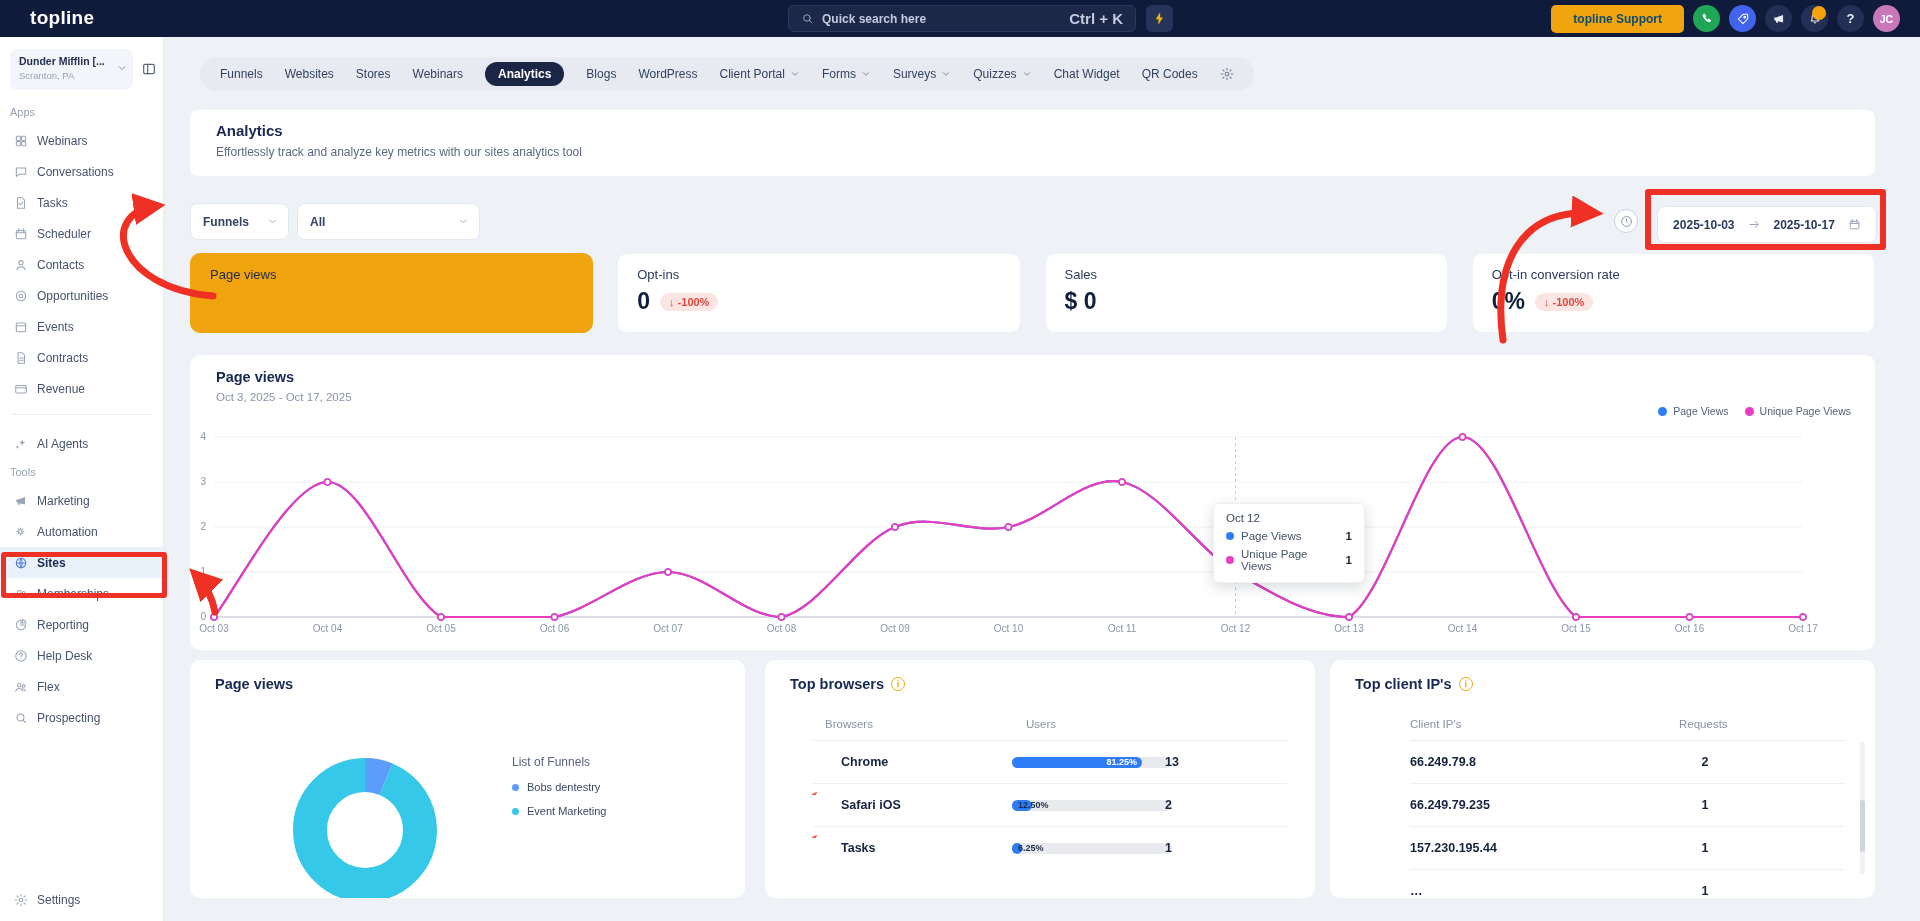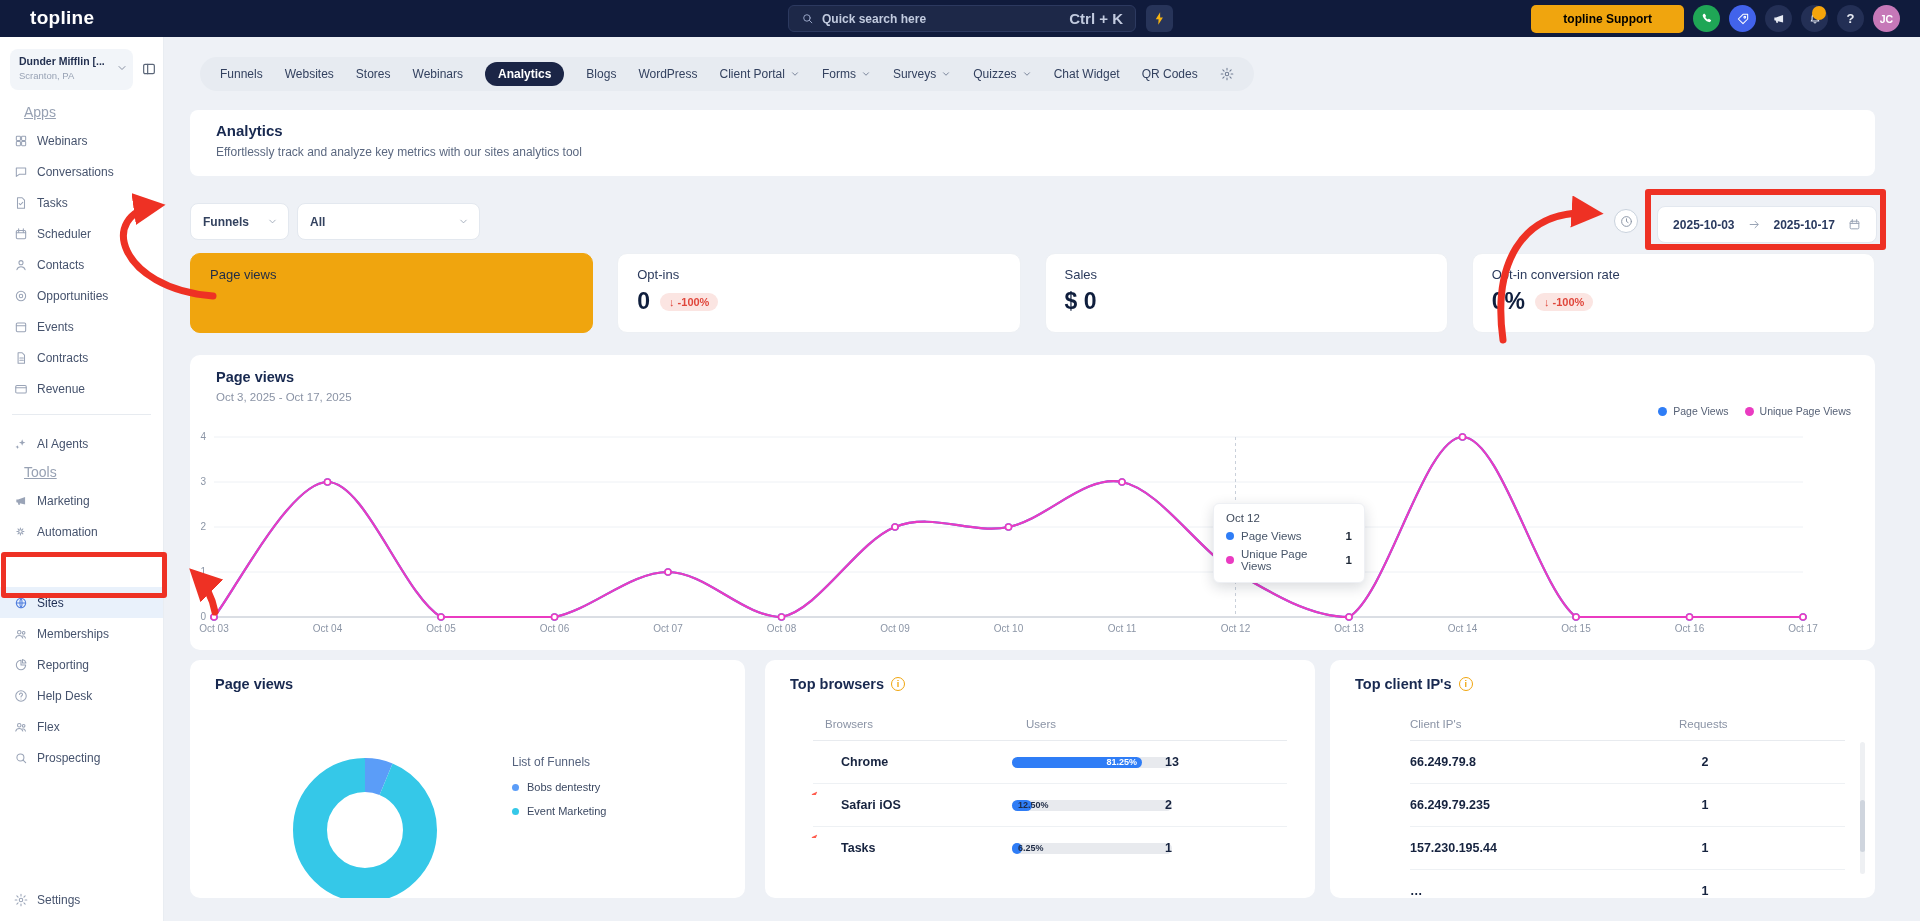--- a/index.html
+++ b/index.html
@@ -14,42 +14,42 @@
   
   .topbar { position:absolute; left:0; top:0; width:1920px; height:37px; background:#101b3c; z-index:30; }
   .logo { position:absolute; left:30px; top:7px; color:#fff; font-size:19px; font-weight:800; letter-spacing:.3px; }
   .searchpill { position:absolute; left:788px; top:5px; width:348px; height:27px; background:#1d2848; border:1px solid #2c395f; border-radius:6px; display:flex; align-items:center; padding:0 12px; cursor:text; }
   .sic { width:13px; height:13px; color:#9aa7c7; margin-right:8px; flex:none; }
   .ph { color:#c2cbdf; font-size:12px; font-weight:600; flex:1; }
   .sc { color:#c2cbdf; font-size:15px; font-weight:700; }
   .boltbtn { position:absolute; left:1146px; top:5px; width:27px; height:27px; border-radius:6px; background:#273459; display:flex; align-items:center; justify-content:center; cursor:pointer; }
   .boltbtn span { width:15px; height:15px; color:#f5b312; }
   .top-right { position:absolute; right:20px; top:5px; height:27px; display:flex; align-items:center; gap:9px; }
-  .support { height:28px; padding:0 32px; background:#f0a50e; border-radius:5px; color:#000000; font-size:12px; font-weight:700; display:flex; align-items:center; cursor:pointer; }
+  .support { height:28px; padding:0 22px; background:#f0a50e; border-radius:5px; color:#0c4a6e; font-size:12px; font-weight:700; display:flex; align-items:center; cursor:pointer; }
   .cbtn { width:27px; height:27px; border-radius:50%; display:flex; align-items:center; justify-content:center; color:#e8ecf5; cursor:pointer; position:relative; }
   .cbtn span { width:14px; height:14px; }
   .cbtn.green { background:#1fa656; color:#fff; }
   .cbtn.blue  { background:#4263eb; color:#fff; }
   .cbtn.dark  { background:#232f55; }
   .cbtn.qm { font-size:13px; font-weight:700; }
   .ndot { position:absolute; right:2px; top:1px; width:7px; height:7px; border-radius:50%; background:#f5a40b; }
   .avatar { width:27px; height:27px; border-radius:50%; background:#c678b8; color:#fff; font-size:10.5px; font-weight:700; display:flex; align-items:center; justify-content:center; cursor:pointer; }
 
   
   .sidebar { position:absolute; left:0; top:37px; width:164px; bottom:0; background:#fff; border-right:1px solid #e9edf2; z-index:2; }
   .account { position:absolute; left:10px; top:12px; width:123px; height:41px; background:#f2f5f9; border-radius:8px; padding:6px 20px 6px 9px; cursor:pointer; }
   .acct-name { font-size:10.5px; font-weight:700; color:#233050; white-space:nowrap; overflow:hidden; }
   .acct-loc  { font-size:9.5px; color:#99a3b5; margin-top:3px; white-space:nowrap; }
   .acct-chev { position:absolute; right:5px; top:13px; width:12px; height:12px; color:#7d8699; }
   .collapse-icon { position:absolute; left:141px; top:24px; width:16px; height:16px; color:#5b6678; cursor:pointer; }
   .side-list { position:absolute; left:0; top:62px; right:0; }
-  .sec-label { height:26px; display:flex; align-items:center; padding-left:24px; font-size:14px; color:#97a1b3;text-decoration:underline; }
+  .sec-label { height:26px; display:flex; align-items:center; padding-left:10px; font-size:11px; color:#97a1b3; }
   .s-item { height:31px; display:flex; align-items:center; gap:9px; padding-left:14px; font-size:12px; color:#46536d; cursor:pointer; }
   .s-item .s-ic { width:14px; height:14px; color:#9aa4b7; flex:none; }
-  .s-item.active { background:#e9f1fb; color:#1c2c52; font-weight:400;margin-top:40px; }
+  .s-item.active { background:#e9f1fb; color:#1c2c52; font-weight:700; }
   .s-item.active .s-ic { color:#4f7ddd; }
   .divider { height:1px; background:#e7ebf0; margin:10px 12px 13px; }
   .settings { position:absolute; left:14px; bottom:14px; display:flex; align-items:center; gap:9px; font-size:12px; color:#46536d; cursor:pointer; }
   .settings .s-ic { width:14px; height:14px; color:#9aa4b7; }
 
   
   .navstrip { position:absolute; left:200px; top:57px; height:34px; background:#e7ebf1; border-radius:17px; display:inline-flex; align-items:center; gap:22px; padding:0 20px; z-index:1; }
   .nav-item { font-size:12px; color:#33415f; display:flex; align-items:center; gap:5px; cursor:pointer; white-space:nowrap; }
   .nav-item.nav-active { background:#1b2546; color:#fff; border-radius:999px; padding:5px 13px; font-weight:600; }
   .nav-chev { width:10px; height:10px; color:#55627d; }

